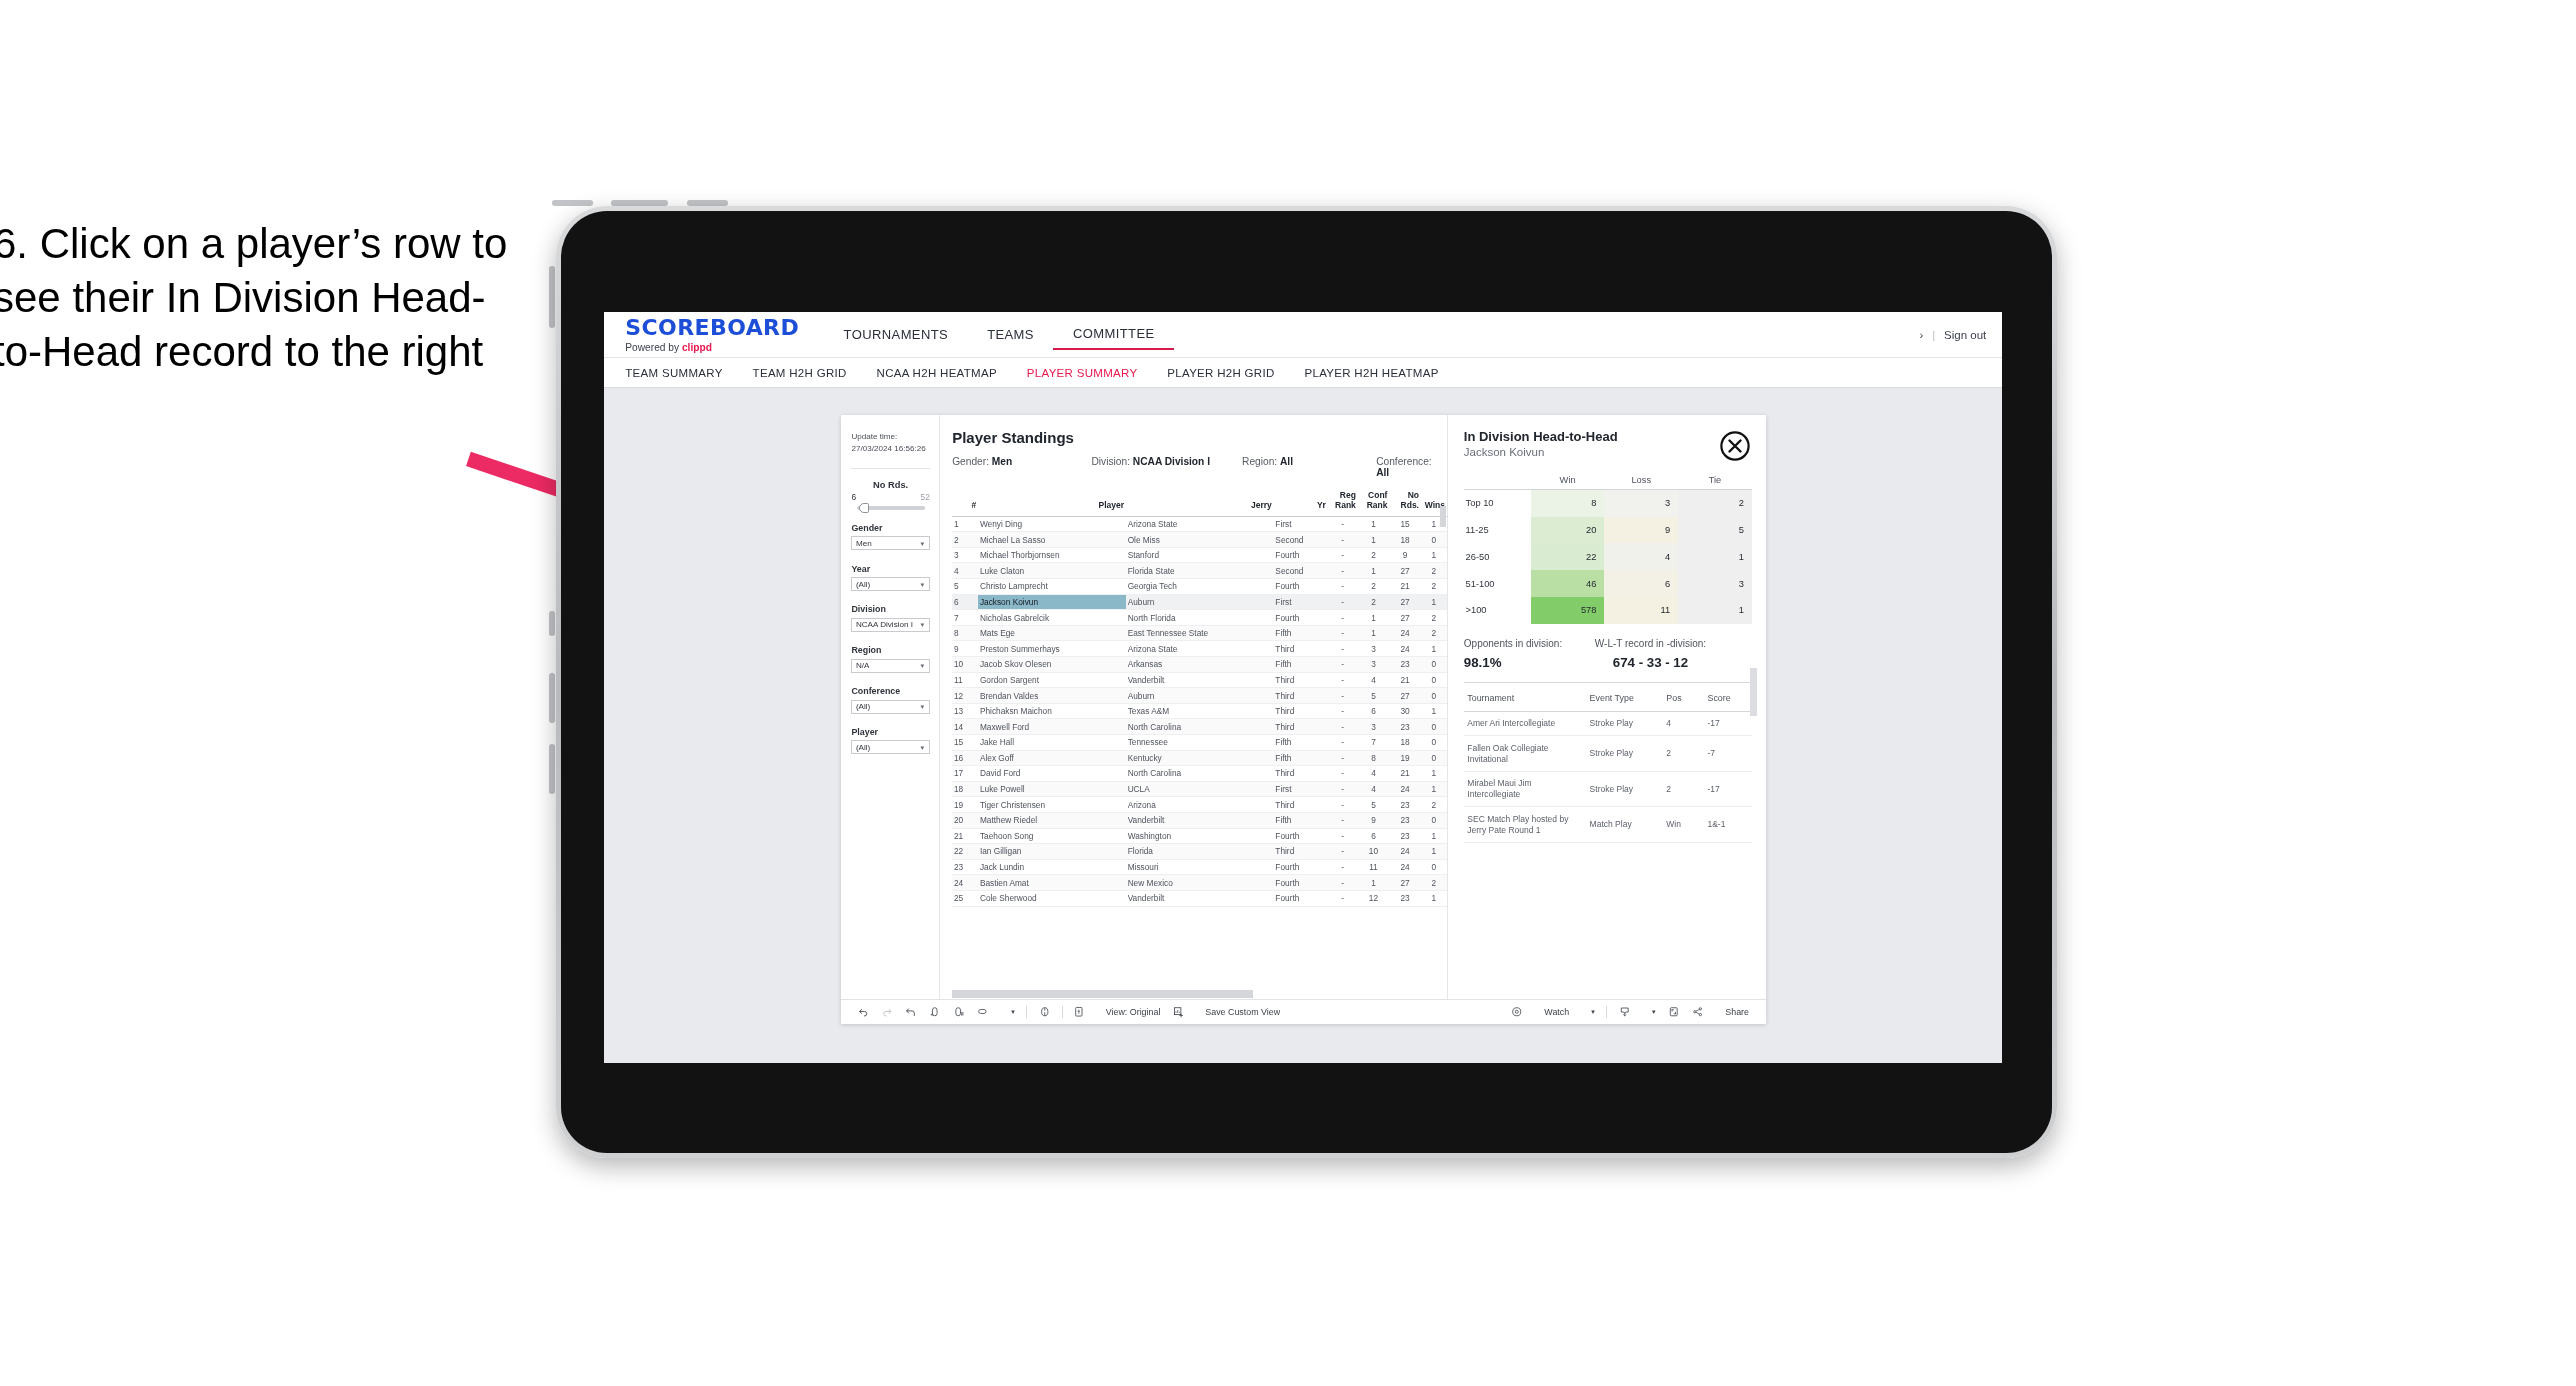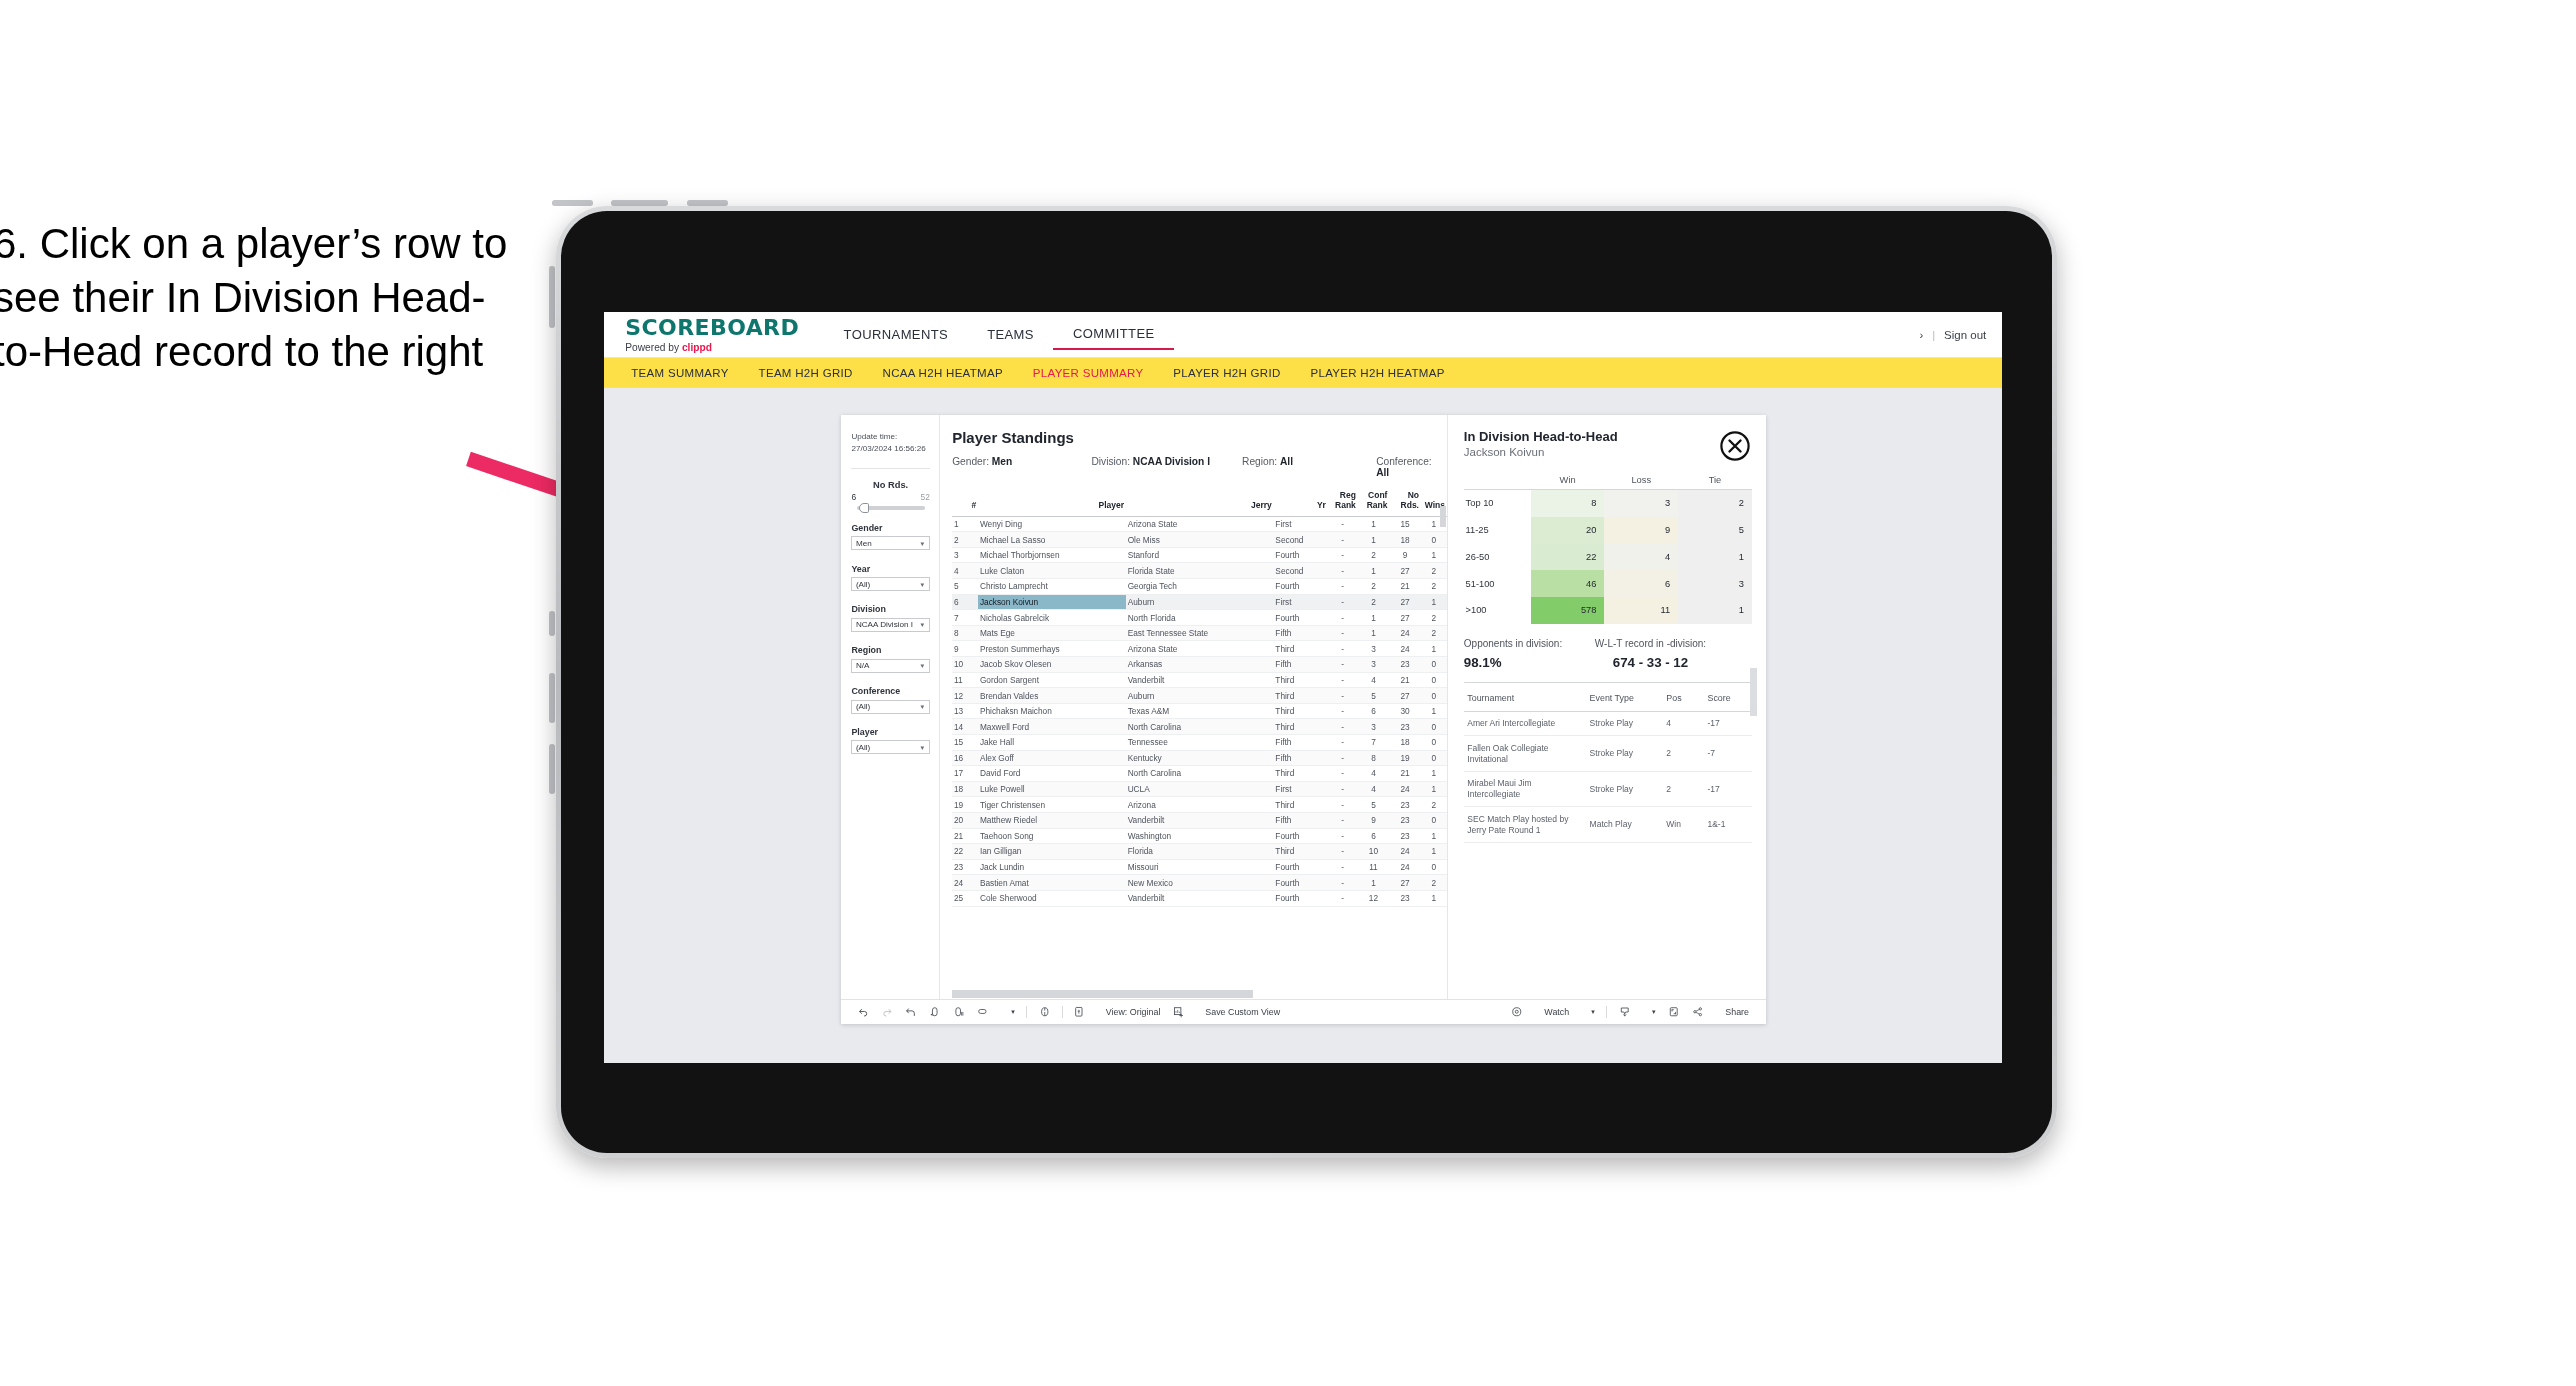--- a/index.html
+++ b/index.html
@@ -54,44 +54,44 @@
   
   #topnav {
     height: 46px; background: #ffffff;
     display: flex; align-items: center;
     border-bottom: 0.9px solid #e4e4e7;
     position: relative;
   }
   .brand { padding-left: 21px; padding-right: 25px; }
   .brand-title {
     font-size: 22px; font-weight: 800; letter-spacing: 0.4px;
-    color: #0f766e; line-height: 1; font-family: "DejaVu Sans", sans-serif; text-align: center;
+    color: #1d4ed8; line-height: 1; font-family: "DejaVu Sans", sans-serif; text-align: center;
   }
   .brand-sub { font-size: 10.2px; color: #3a3f4a; margin-top: 2.7px; }
   .brand-sub b { color: #e8174e; font-weight: 700; }
   .navlink {
     font-size: 13px; color: #2a2f3a; letter-spacing: 0.4px;
     padding: 0 19.5px; height: 31px; display: flex; align-items: center;
     cursor: pointer;
   }
   .navlink.active { border-bottom: 2.7px solid #d6194c; }
   #signout {
     position: absolute; right: 16px; top: 0; height: 46px;
     display: flex; align-items: center; gap: 8.9px;
     font-size: 11.5px; color: #3a3f4a;
   }
   #signout .divider { color: #b9bcc3; }
   #signout .so { cursor: pointer; }
 
   
   #subtabs {
-    height: 30px; background: #fde047;
+    height: 30px; background: #ffffff;
     display: flex; align-items: center;
     border-bottom: 0.9px solid #d9dadd;
-    padding-left: 27px;
+    padding-left: 21px;
   }
   .subtab {
     font-size: 11.5px; color: #2a2f3a; letter-spacing: 0.3px;
     margin-right: 30px; cursor: pointer; white-space: nowrap;
   }
   .subtab.active { color: #e8174e; }
 
   
   #dash-wrap { padding: 26.6px 0 0 0; display: flex; justify-content: center; }
   #dash {

